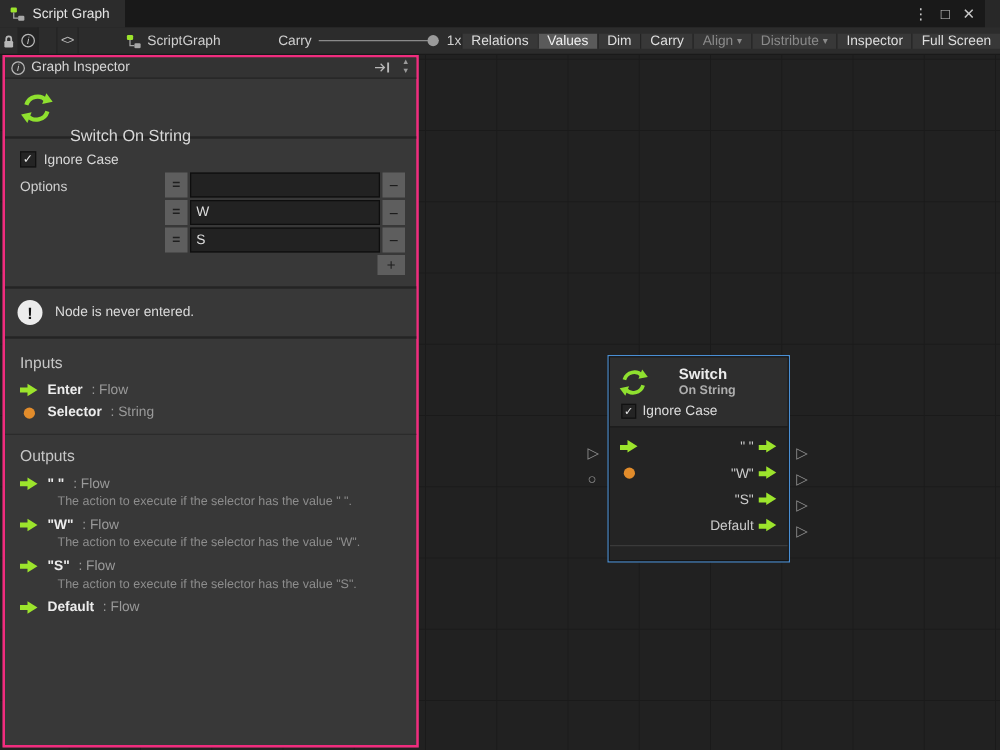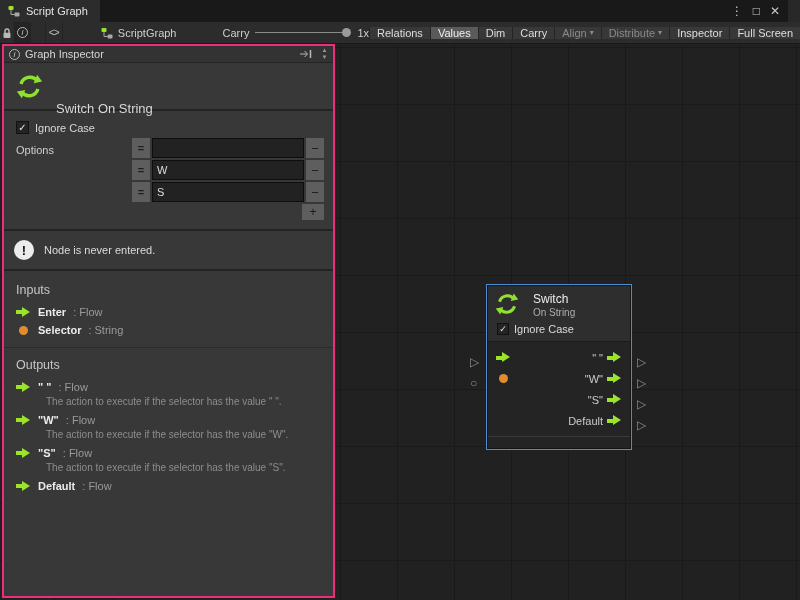--- a/index.html
+++ b/index.html
@@ -110,22 +110,22 @@
   .flow-arrow::after { content:""; position:absolute; left:6px; top:0;
     border-left:8px solid #9CE42C; border-top:5.5px solid transparent; border-bottom:5.5px solid transparent; }
   .dot-slot { width:15px; display:flex; justify-content:center; flex:0 0 auto; }
   .string-dot { width:9px; height:9px; border-radius:50%; background:#E28C2B; display:inline-block; }
   .empty-slot { width:15px; flex:0 0 auto; }
 
   
   #node { position:absolute; left:487px; top:241px; width:144px;
     background:#252525; border:1px solid #141414;
     box-shadow:0 0 0 1px #4A8FD4; z-index:2; }
-  .n-header { display:flex; align-items:flex-start; gap:14px; padding:6px 7px 2px;
-    background:#2e2e2e; }
+  .n-header { display:flex; align-items:flex-end; gap:24px; padding:6px 7px 2px;
+    background:#2e2e2e;font-weight:bold; }
   .n-title { font-size:12px; color:#ececec; }
   .n-sub { font-size:10px; color:#aeaeae; margin-top:1px; }
   .n-check { display:flex; align-items:center; gap:5px; padding:3px 7px 6px 9px;
     background:#2e2e2e; color:#dcdcdc; }
   .n-check .cb { width:12px; height:12px; font-size:9px; }
   .n-ports { background:#242424; border-top:1px solid #1b1b1b; padding:5px 0; }
   .p-row { height:21px; display:flex; align-items:center; padding:0 8px; gap:4px; }
   .p-row .grow { flex:1; }
   .p-label { color:#cccccc; font-size:11px; }
   .n-footer { height:12px; background:#242424; border-top:1px solid #3a3a3a; }

